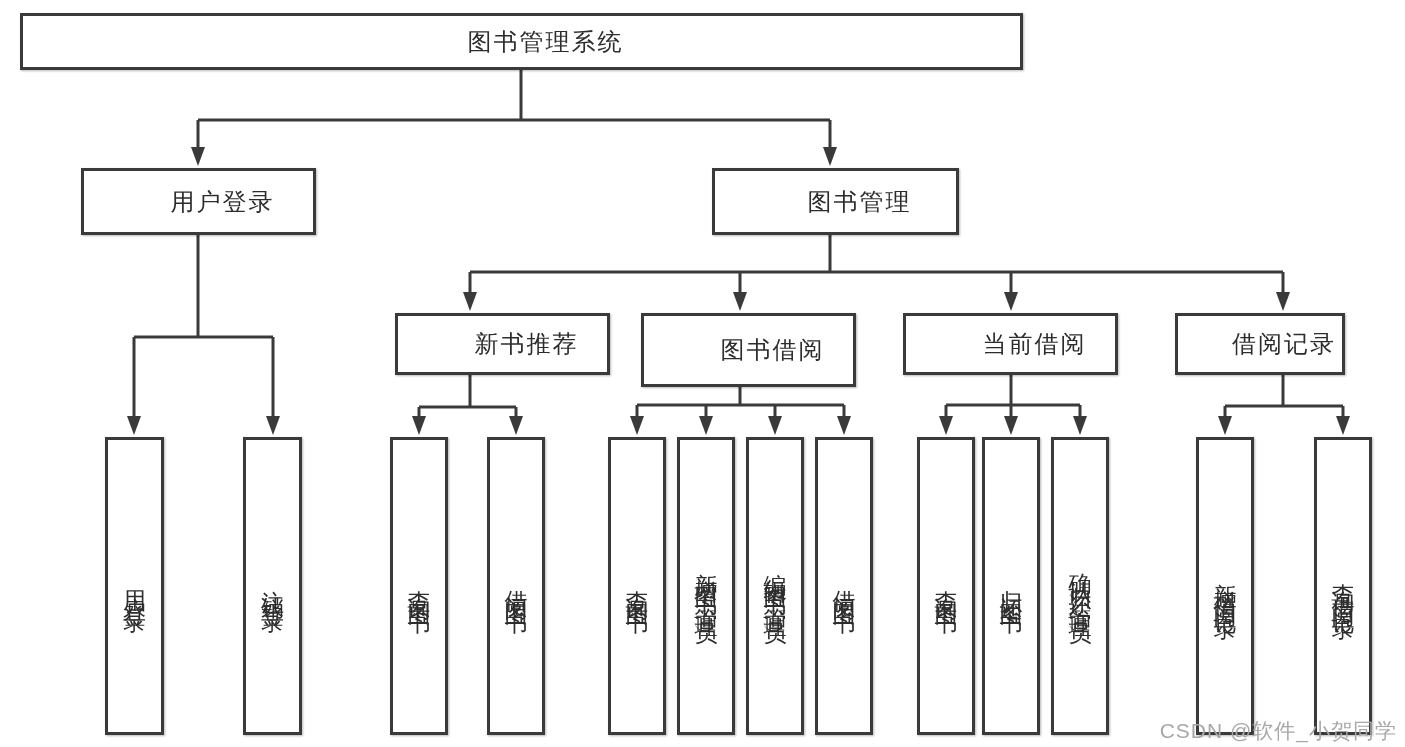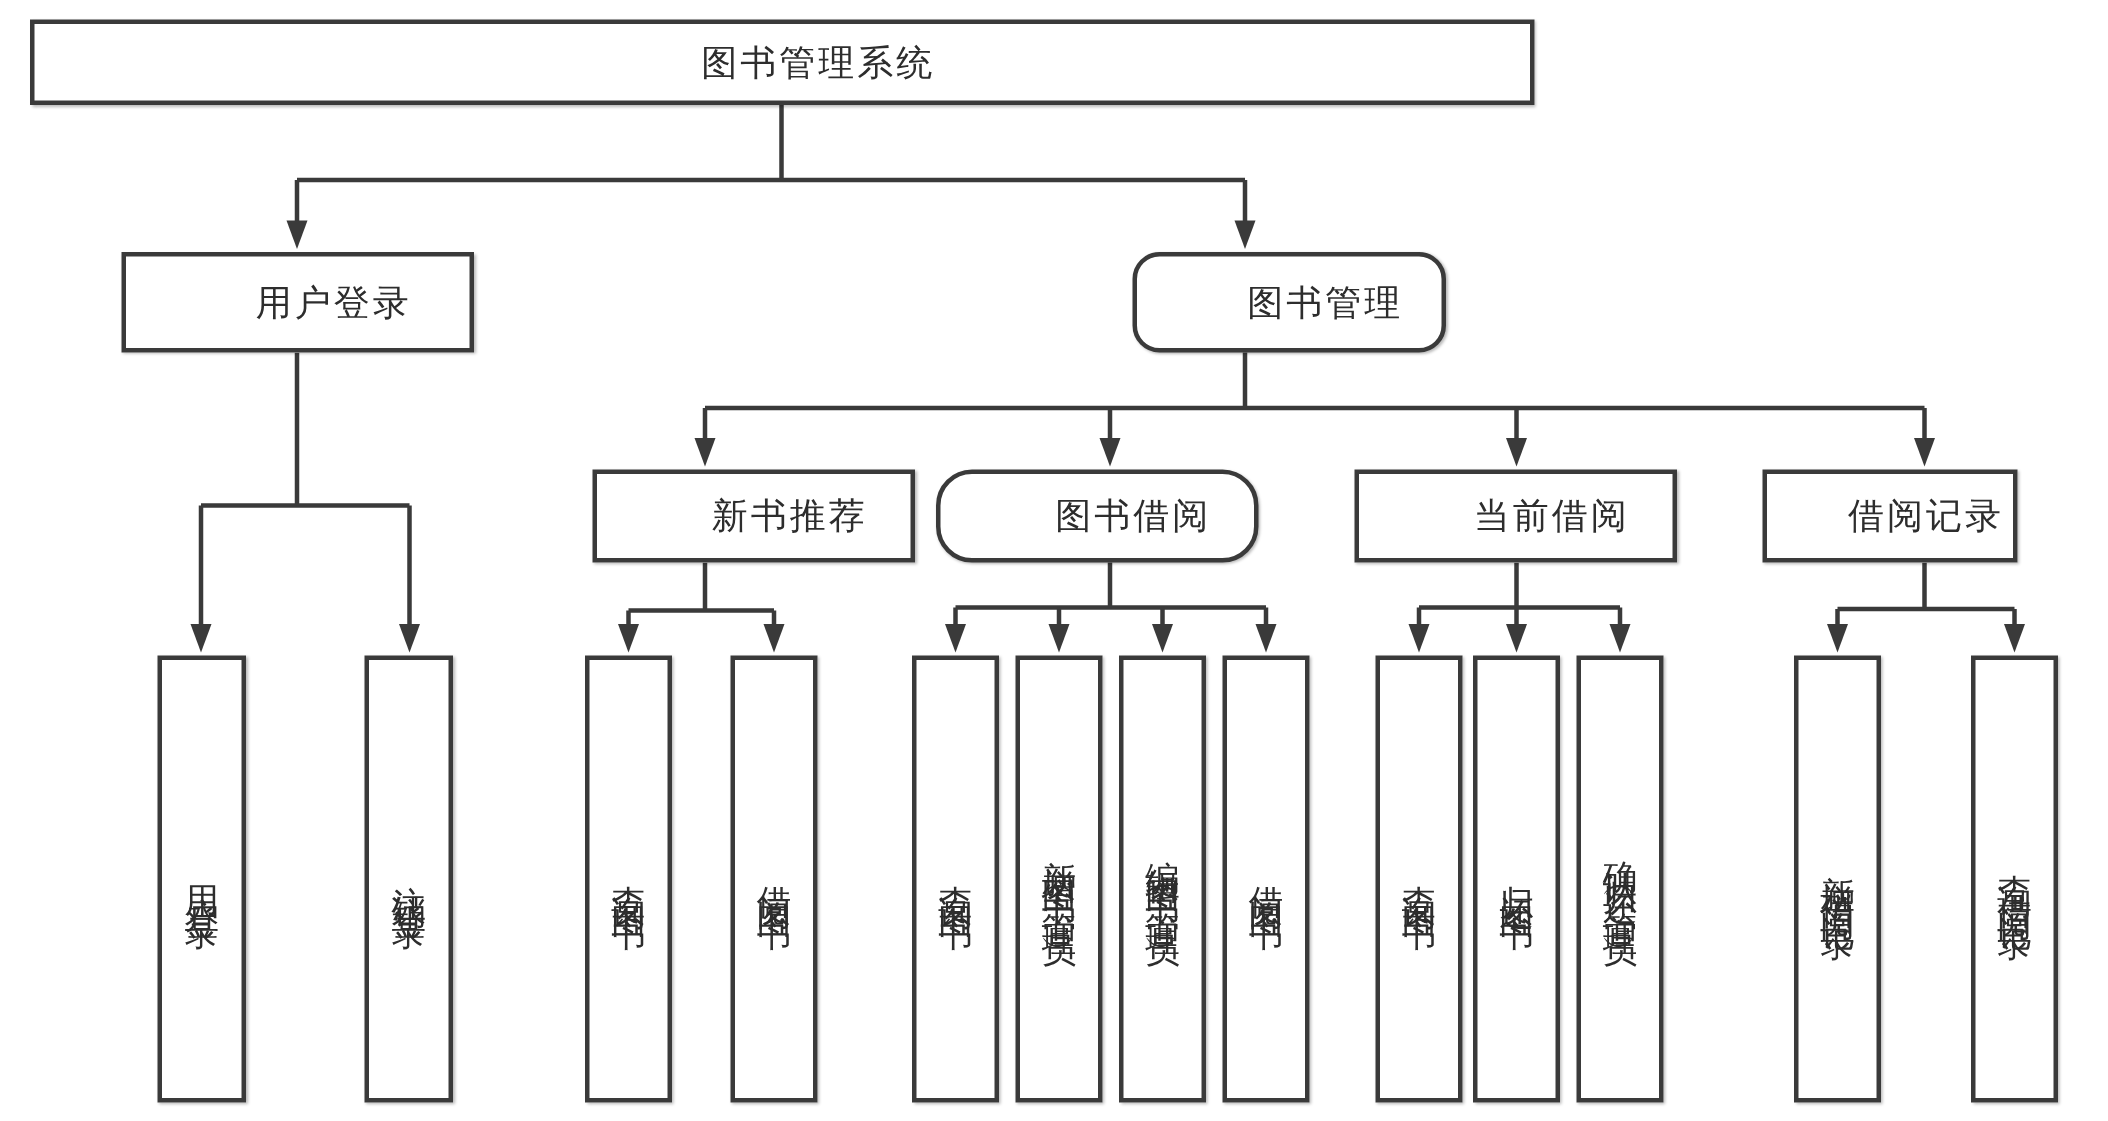--- a/index.html
+++ b/index.html
@@ -88,24 +88,24 @@
     <polygon points="939,416 953,416 946,435" fill="var(--line)"></polygon>
     <polygon points="1004,416 1018,416 1011,435" fill="var(--line)"></polygon>
     <polygon points="1073,416 1087,416 1080,435" fill="var(--line)"></polygon>
     <polygon points="1218,416 1232,416 1225,435" fill="var(--line)"></polygon>
     <polygon points="1336,416 1350,416 1343,435" fill="var(--line)"></polygon>
   </svg>
 
   <div class="box hnode" style="left:20px; top:13px; width:1003px; height:57px;">图书管理系统</div>
 
   <div class="box hnode" style="left:81px; top:168px; width:235px; height:67px;">用户登录</div>
-  <div class="box hnode" style="left:755px; top:168px; width:209px; height:67px;border-radius:18px;">图书管理</div>
+  <div class="box hnode" style="left:712px; top:168px; width:247px; height:67px;">图书管理</div>
 
   <div class="box hnode" style="left:363px; top:313px; width:215px; height:62px;margin-left:32px;">新书推荐</div>
-  <div class="box hnode" style="left:624px; top:313px; width:215px; height:62px;border-radius:24px;">图书借阅</div>
+  <div class="box hnode" style="left:641px; top:313px; width:215px; height:74px;">图书借阅</div>
   <div class="box hnode" style="left:903px; top:313px; width:215px; height:62px;text-align:right;">当前借阅</div>
   <div class="box hnode" style="left:1175px; top:313px; width:170px; height:62px;">借阅记录</div>
 
   <div class="box vnode" style="left:105px; top:437px; width:59px; height:298px;">
     <span>用户登录</span>
   </div>
   <div class="box vnode" style="left:243px; top:437px; width:59px; height:298px;">
     <span>注销登录</span>
   </div>
 
@@ -139,14 +139,15 @@
     <span>确认归还（管理员）</span>
   </div>
 
   <div class="box vnode" style="left:1196px; top:437px; width:58px; height:298px;">
     <span>新增借阅记录</span>
   </div>
   <div class="box vnode" style="left:1314px; top:437px; width:58px; height:298px;">
     <span>查询借阅记录</span>
   </div>
 
+  <div class="watermark">CSDN @软件_小贺同学</div>
 
 </div>
 
 </body></html>

